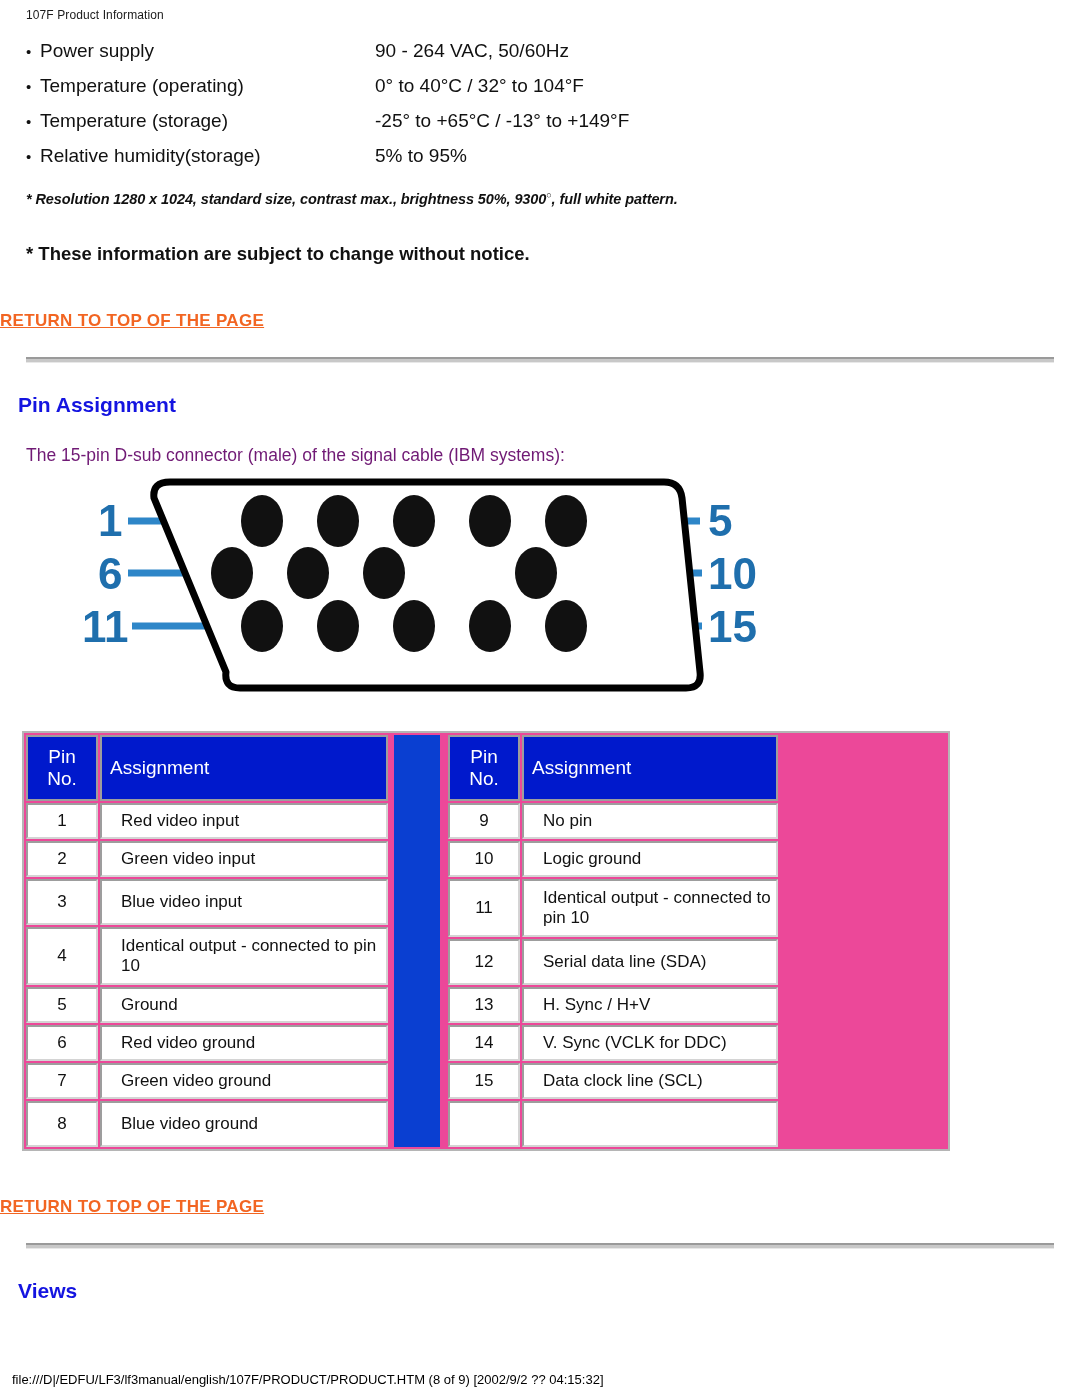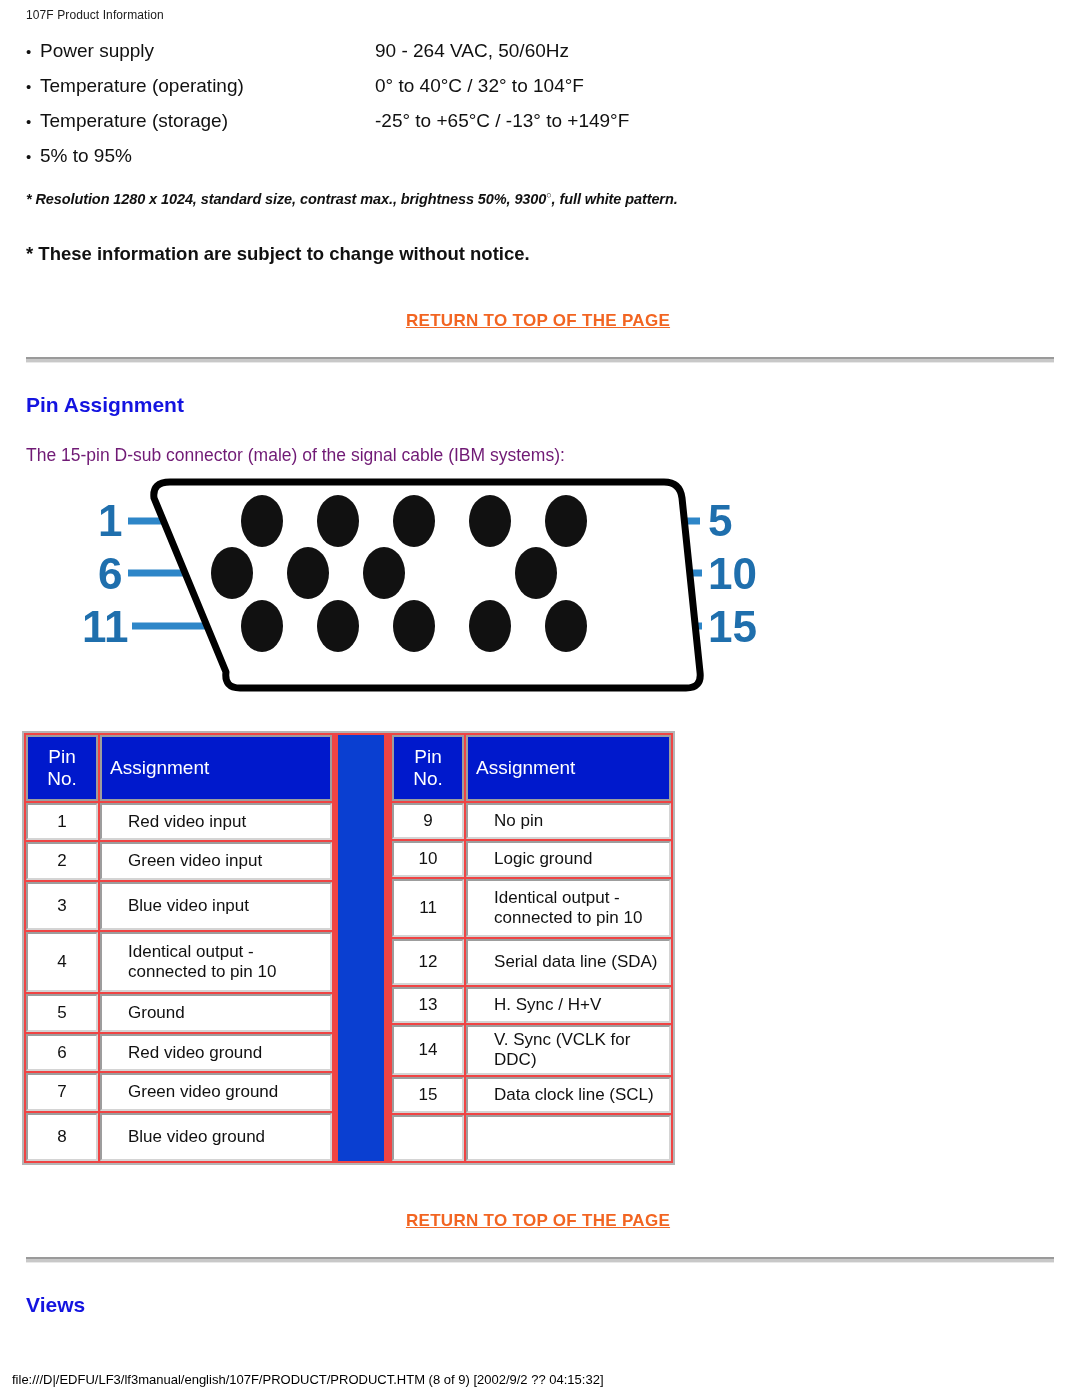--- a/index.html
+++ b/index.html
@@ -68,21 +68,21 @@
   }
   .notice {
     margin: 36px 0 0 26px;
     font-size: 18.5px;
     font-weight: 700;
     color: #111;
   }
 
   
   .return-wrap {
-    text-align: center;
+    text-align: left;
     margin-top: 46px;
     padding-right: 4px;
   }
   .return-link {
     font-size: 17px;
     font-weight: bold;
     color: #f26522;
     text-decoration: underline;
     letter-spacing: 0.3px;
     cursor: pointer;
@@ -93,21 +93,21 @@
     height: 3px;
     margin: 26px 26px 0 26px;
     border: none;
     border-top: 2px solid #9a9a9a;
     border-bottom: 1px solid #e8e8e8;
     background: #c8c8c8;
   }
 
   
   .sect-title {
-    margin: 30px 0 0 26px;
+    margin: 30px 0 0 18px;
     font-size: 21px;
     font-weight: bold;
     color: #1414e0;
   }
   .sect-para {
     margin: 28px 0 0 26px;
     font-size: 17.5px;
     color: #701a75;
   }
 
@@ -121,23 +121,23 @@
     position: absolute;
     left: 80px;
     top: 0;
   }
 
   
   .tables-wrap {
     margin: 10px 0 0 22px;
     display: flex;
     align-items: stretch;
-    width: 653px;
+    width: 928px;
     border: 2px solid #b5b5b5;
-    background: #ef4444;
+    background: #ec4899;
     box-sizing: border-box;
   }
   .pin-table {
     border-collapse: separate;
     border-spacing: 2px;
     table-layout: fixed;
     font-size: 17px;
     color: #111;
   }
   .pin-table.left  { width: 366px; }
@@ -166,21 +166,21 @@
   .pin-table th.col-as {
     text-align: left;
     padding-left: 8px;
   }
   .pin-table td.cell-no {
     width: 58px;
     text-align: center;
   }
   .pin-table td.cell-as {
     text-align: left;
-    padding-left: 26px;
+    padding-left: 19px;
   }
   .pin-table tr.h1 td { height: 26px; }
   .pin-table tr.h2 td { height: 48px; }
   .pin-table tr.h3 td { height: 36px; }
   .divider-col {
     width: 46px;
     flex: 0 0 46px;
     background: #0a3fd1;
     margin: 2px 6px 2px 4px;
   }
@@ -211,20 +211,21 @@
     <span class="spec-label">Temperature (operating)</span>
     <span class="spec-value">0° to 40°C / 32° to 104°F</span>
   </li>
   <li class="spec-row">
     <span class="spec-bullet">•</span>
     <span class="spec-label">Temperature (storage)</span>
     <span class="spec-value">-25° to +65°C / -13° to +149°F</span>
   </li>
   <li class="spec-row">
     <span class="spec-bullet">•</span>
+    <span class="spec-label">Relative humidity(storage)</span>
     <span class="spec-value">5% to 95%</span>
   </li>
 </ul>
 
 <div class="footnote"><span>* Resolution 1280 x 1024, standard size, contrast max., brightness 50%, 9300</span><span class="sup">○</span><span>, full white pattern.</span></div>
 
 <div class="notice">* These information are subject to change without notice.</div>
 
 <div class="return-wrap">
   <a class="return-link" href="#">RETURN TO TOP OF THE PAGE</a>

